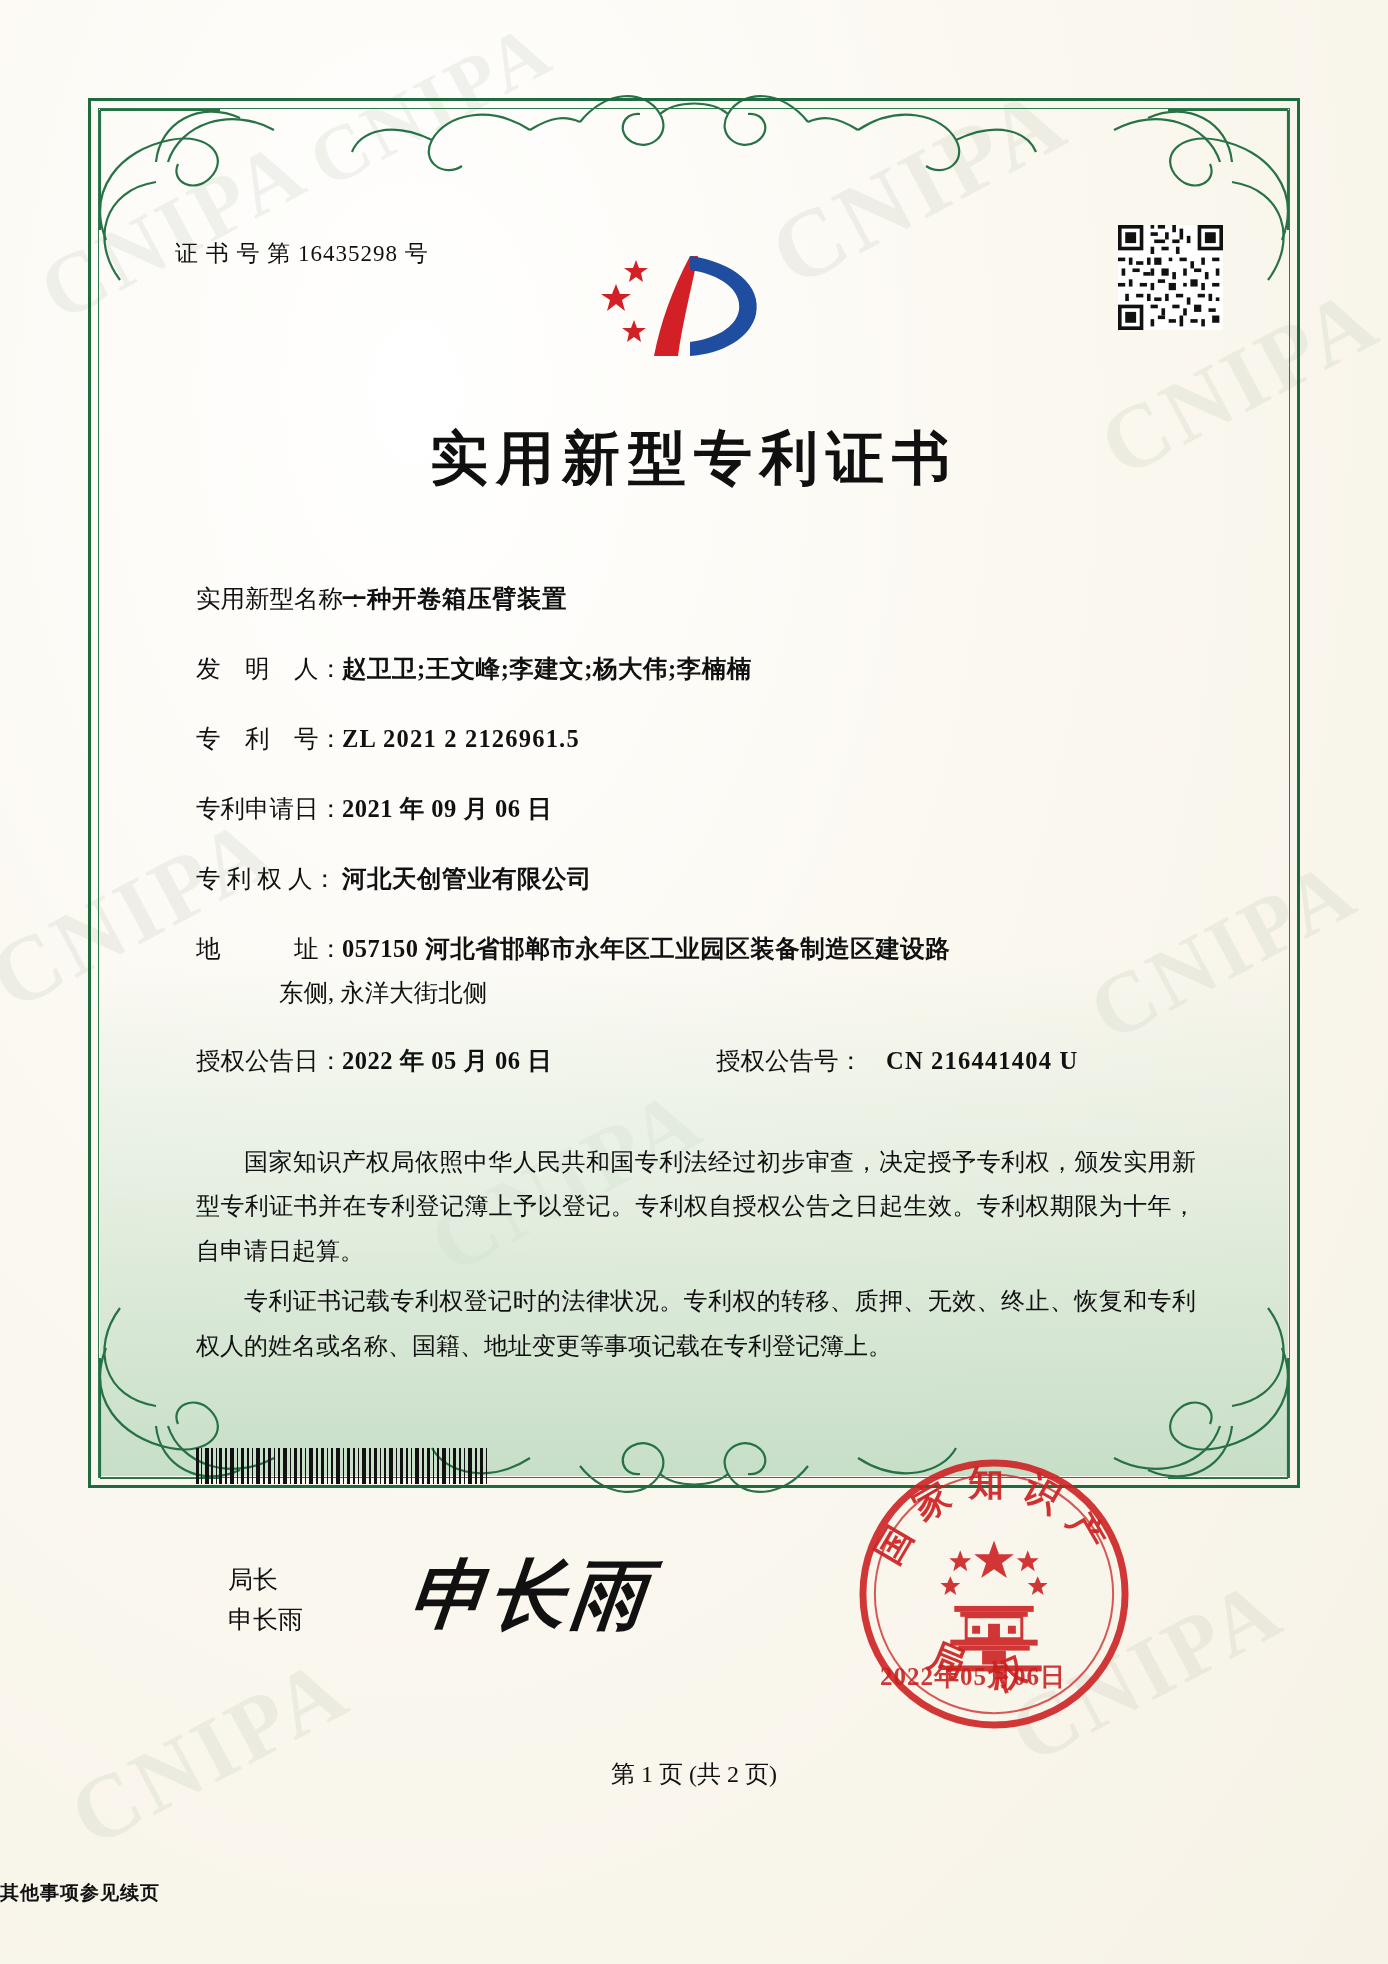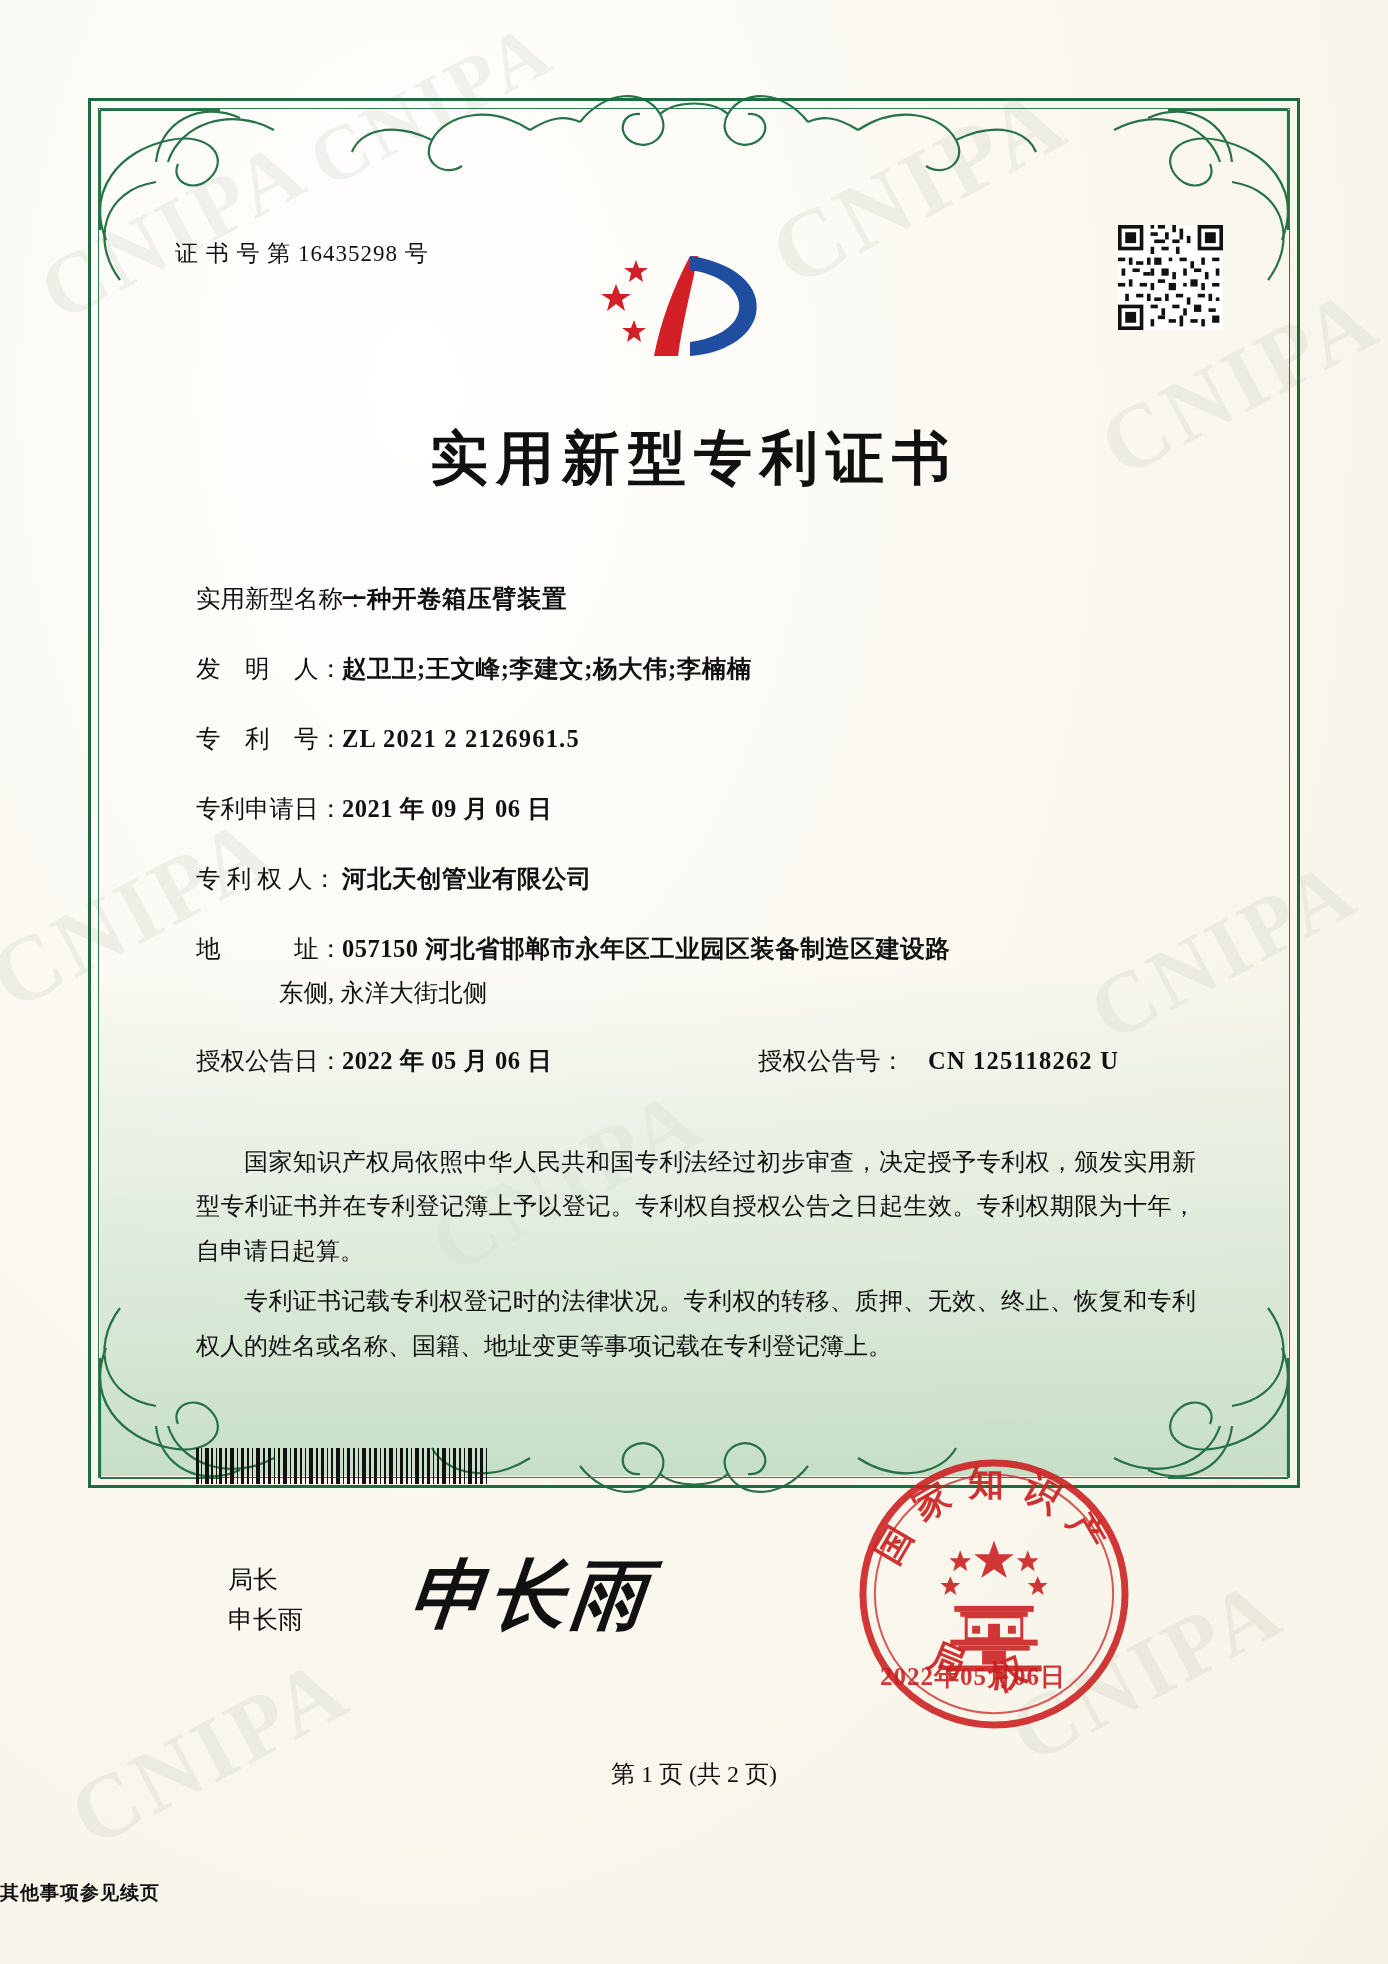--- a/index.html
+++ b/index.html
@@ -157,21 +157,21 @@
     margin-top: -26px;
     margin-bottom: 30px;
     font-size: 24.5px;
   }
   .two-col {
     display: flex;
     margin-bottom: 26px;
   }
   .two-col .c1 { width: 520px; display: flex; }
   .two-col .c2 { display: flex; }
-  .two-col .c2 .f-label { width: 170px; margin-left: 42px; }
+  .two-col .c2 .f-label { width: 170px; }
 
   
   .paras {
     position: absolute;
     left: 196px;
     top: 1140px;
     width: 1000px;
     font-size: 24px;
     color: #111;
     line-height: 1.85;
@@ -451,21 +451,21 @@
     </div>
     <div class="addr-2">东侧, 永洋大街北侧</div>
 
     <div class="two-col">
       <div class="c1">
         <div class="f-label">授权公告日：</div>
         <div class="f-value">2022 年 05 月 06 日</div>
       </div>
       <div class="c2">
         <div class="f-label">授权公告号：</div>
-        <div class="f-value mono">CN 125118262 U</div>
+        <div class="f-value mono">CN 216441404 U</div>
       </div>
     </div>
 
   </div>
 
   <div class="paras">
     <p>国家知识产权局依照中华人民共和国专利法经过初步审查，决定授予专利权，颁发实用新型专利证书并在专利登记簿上予以登记。专利权自授权公告之日起生效。专利权期限为十年，自申请日起算。</p>
     <p>专利证书记载专利权登记时的法律状况。专利权的转移、质押、无效、终止、恢复和专利权人的姓名或名称、国籍、地址变更等事项记载在专利登记簿上。</p>
   </div>
 

